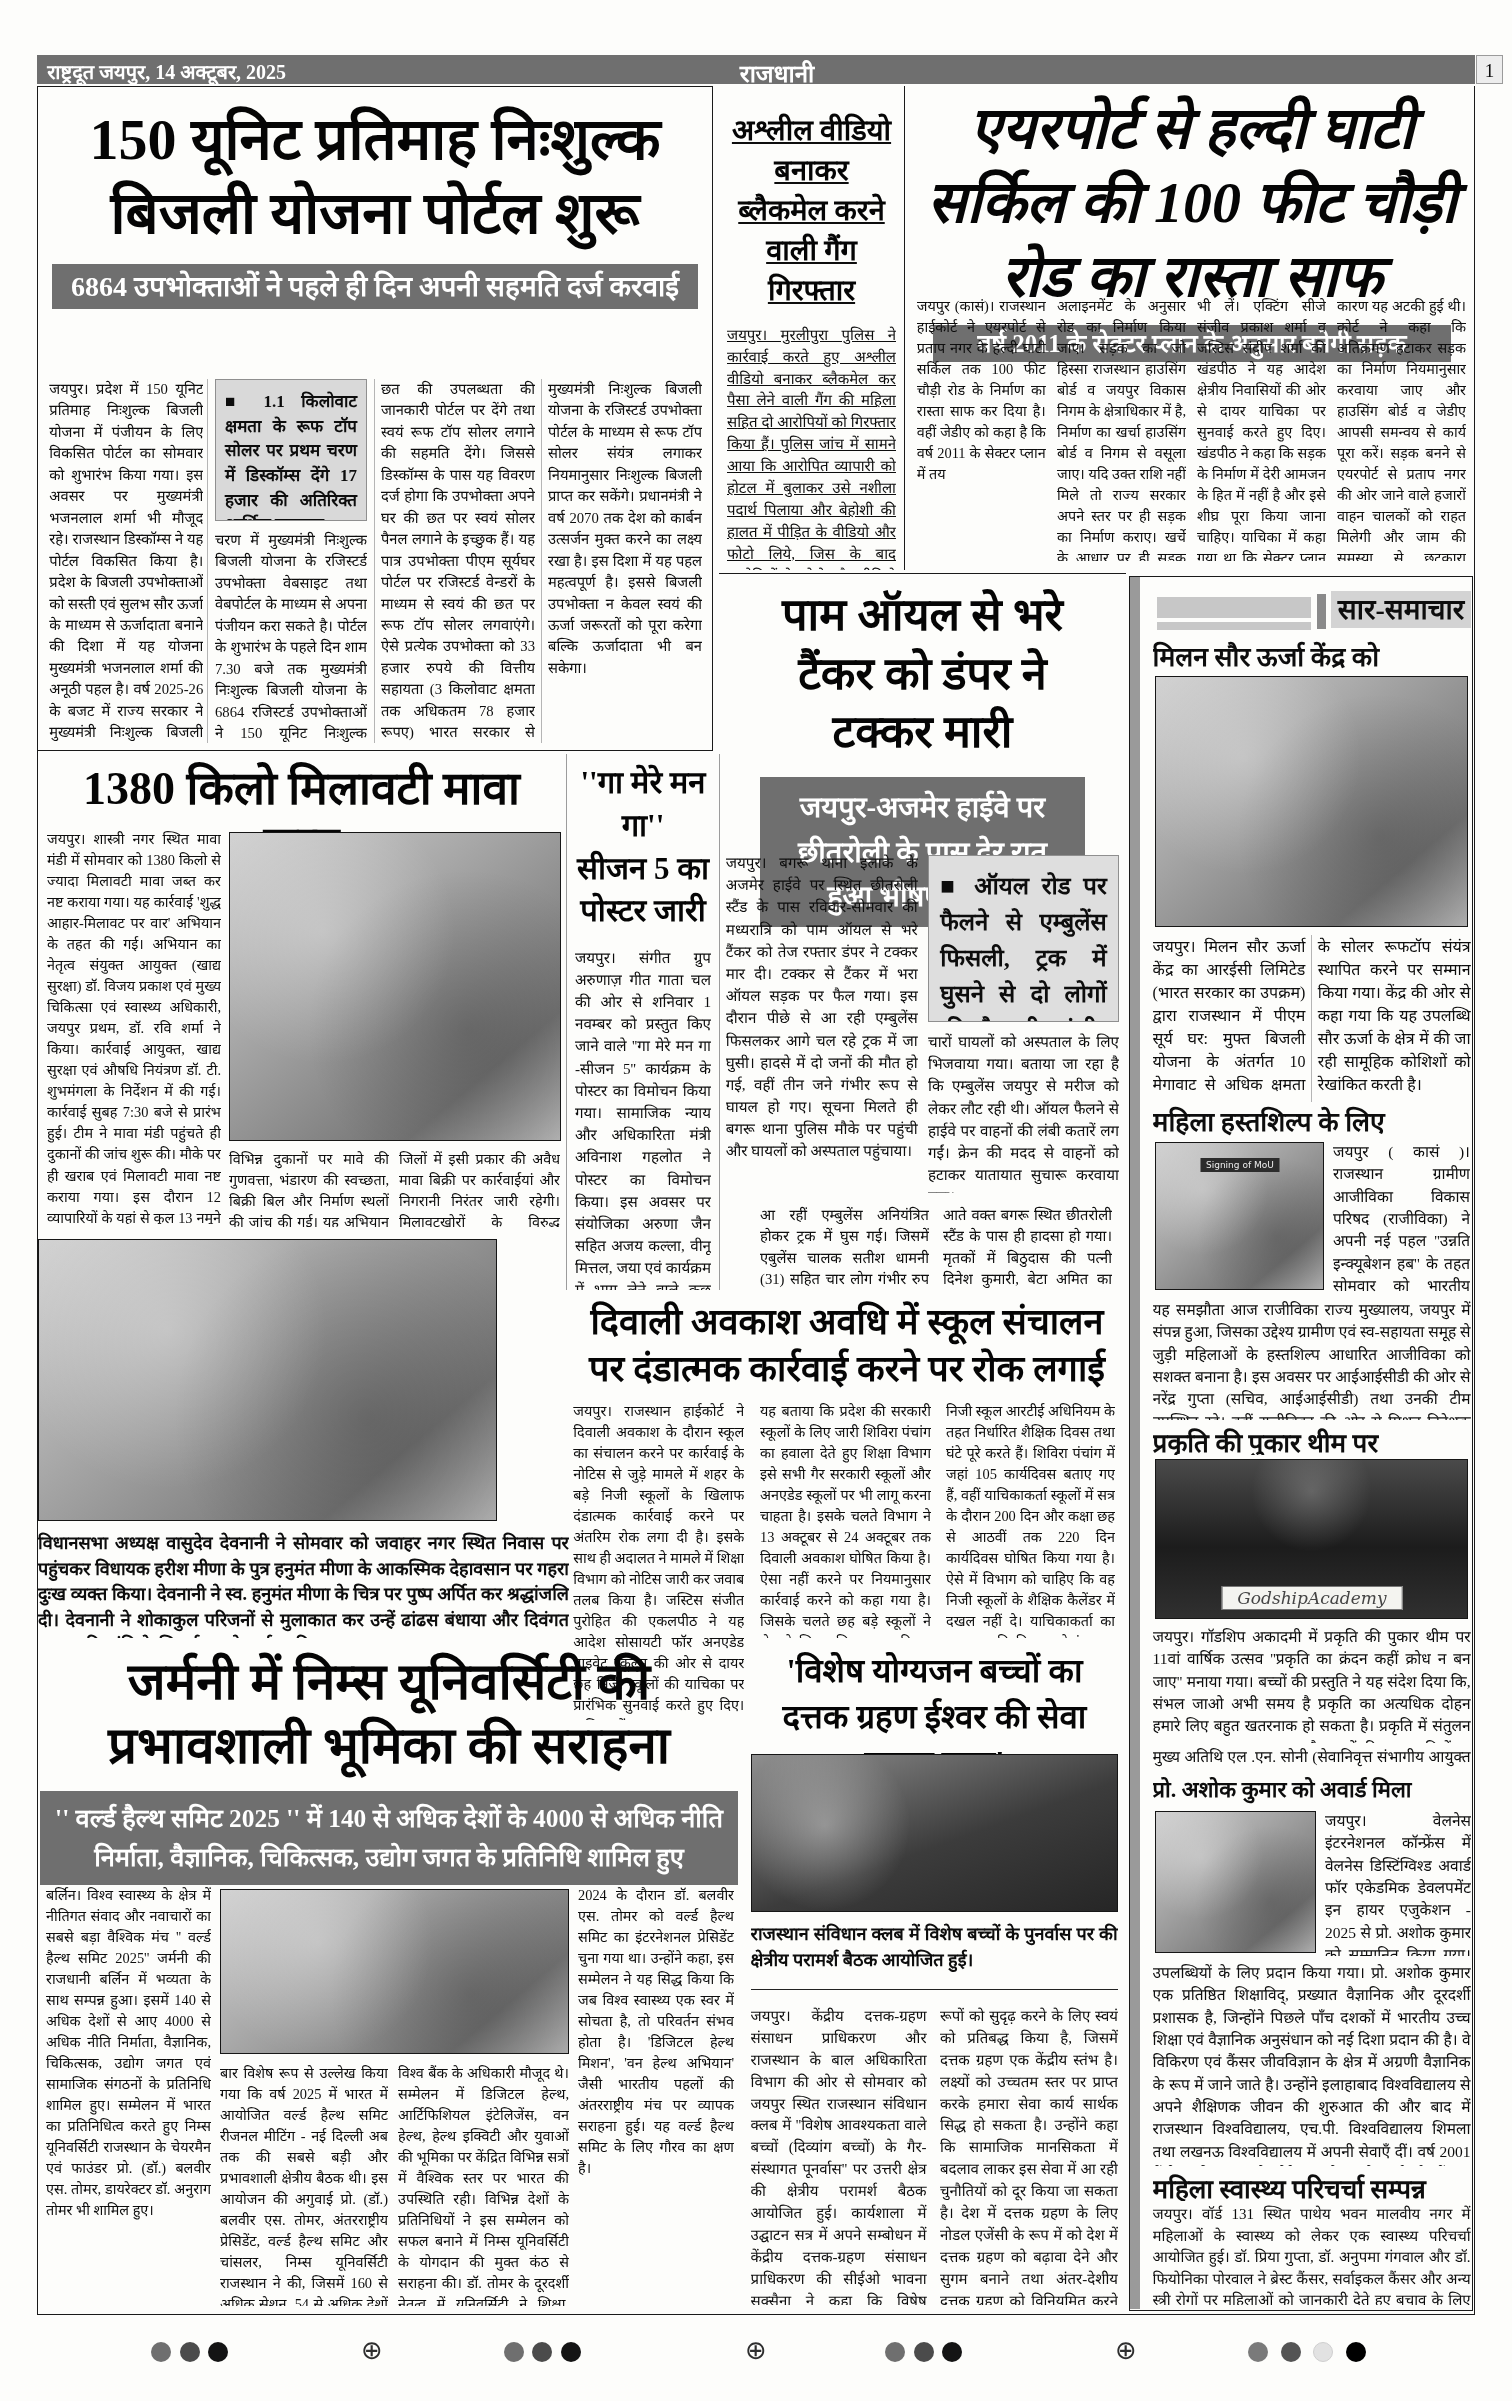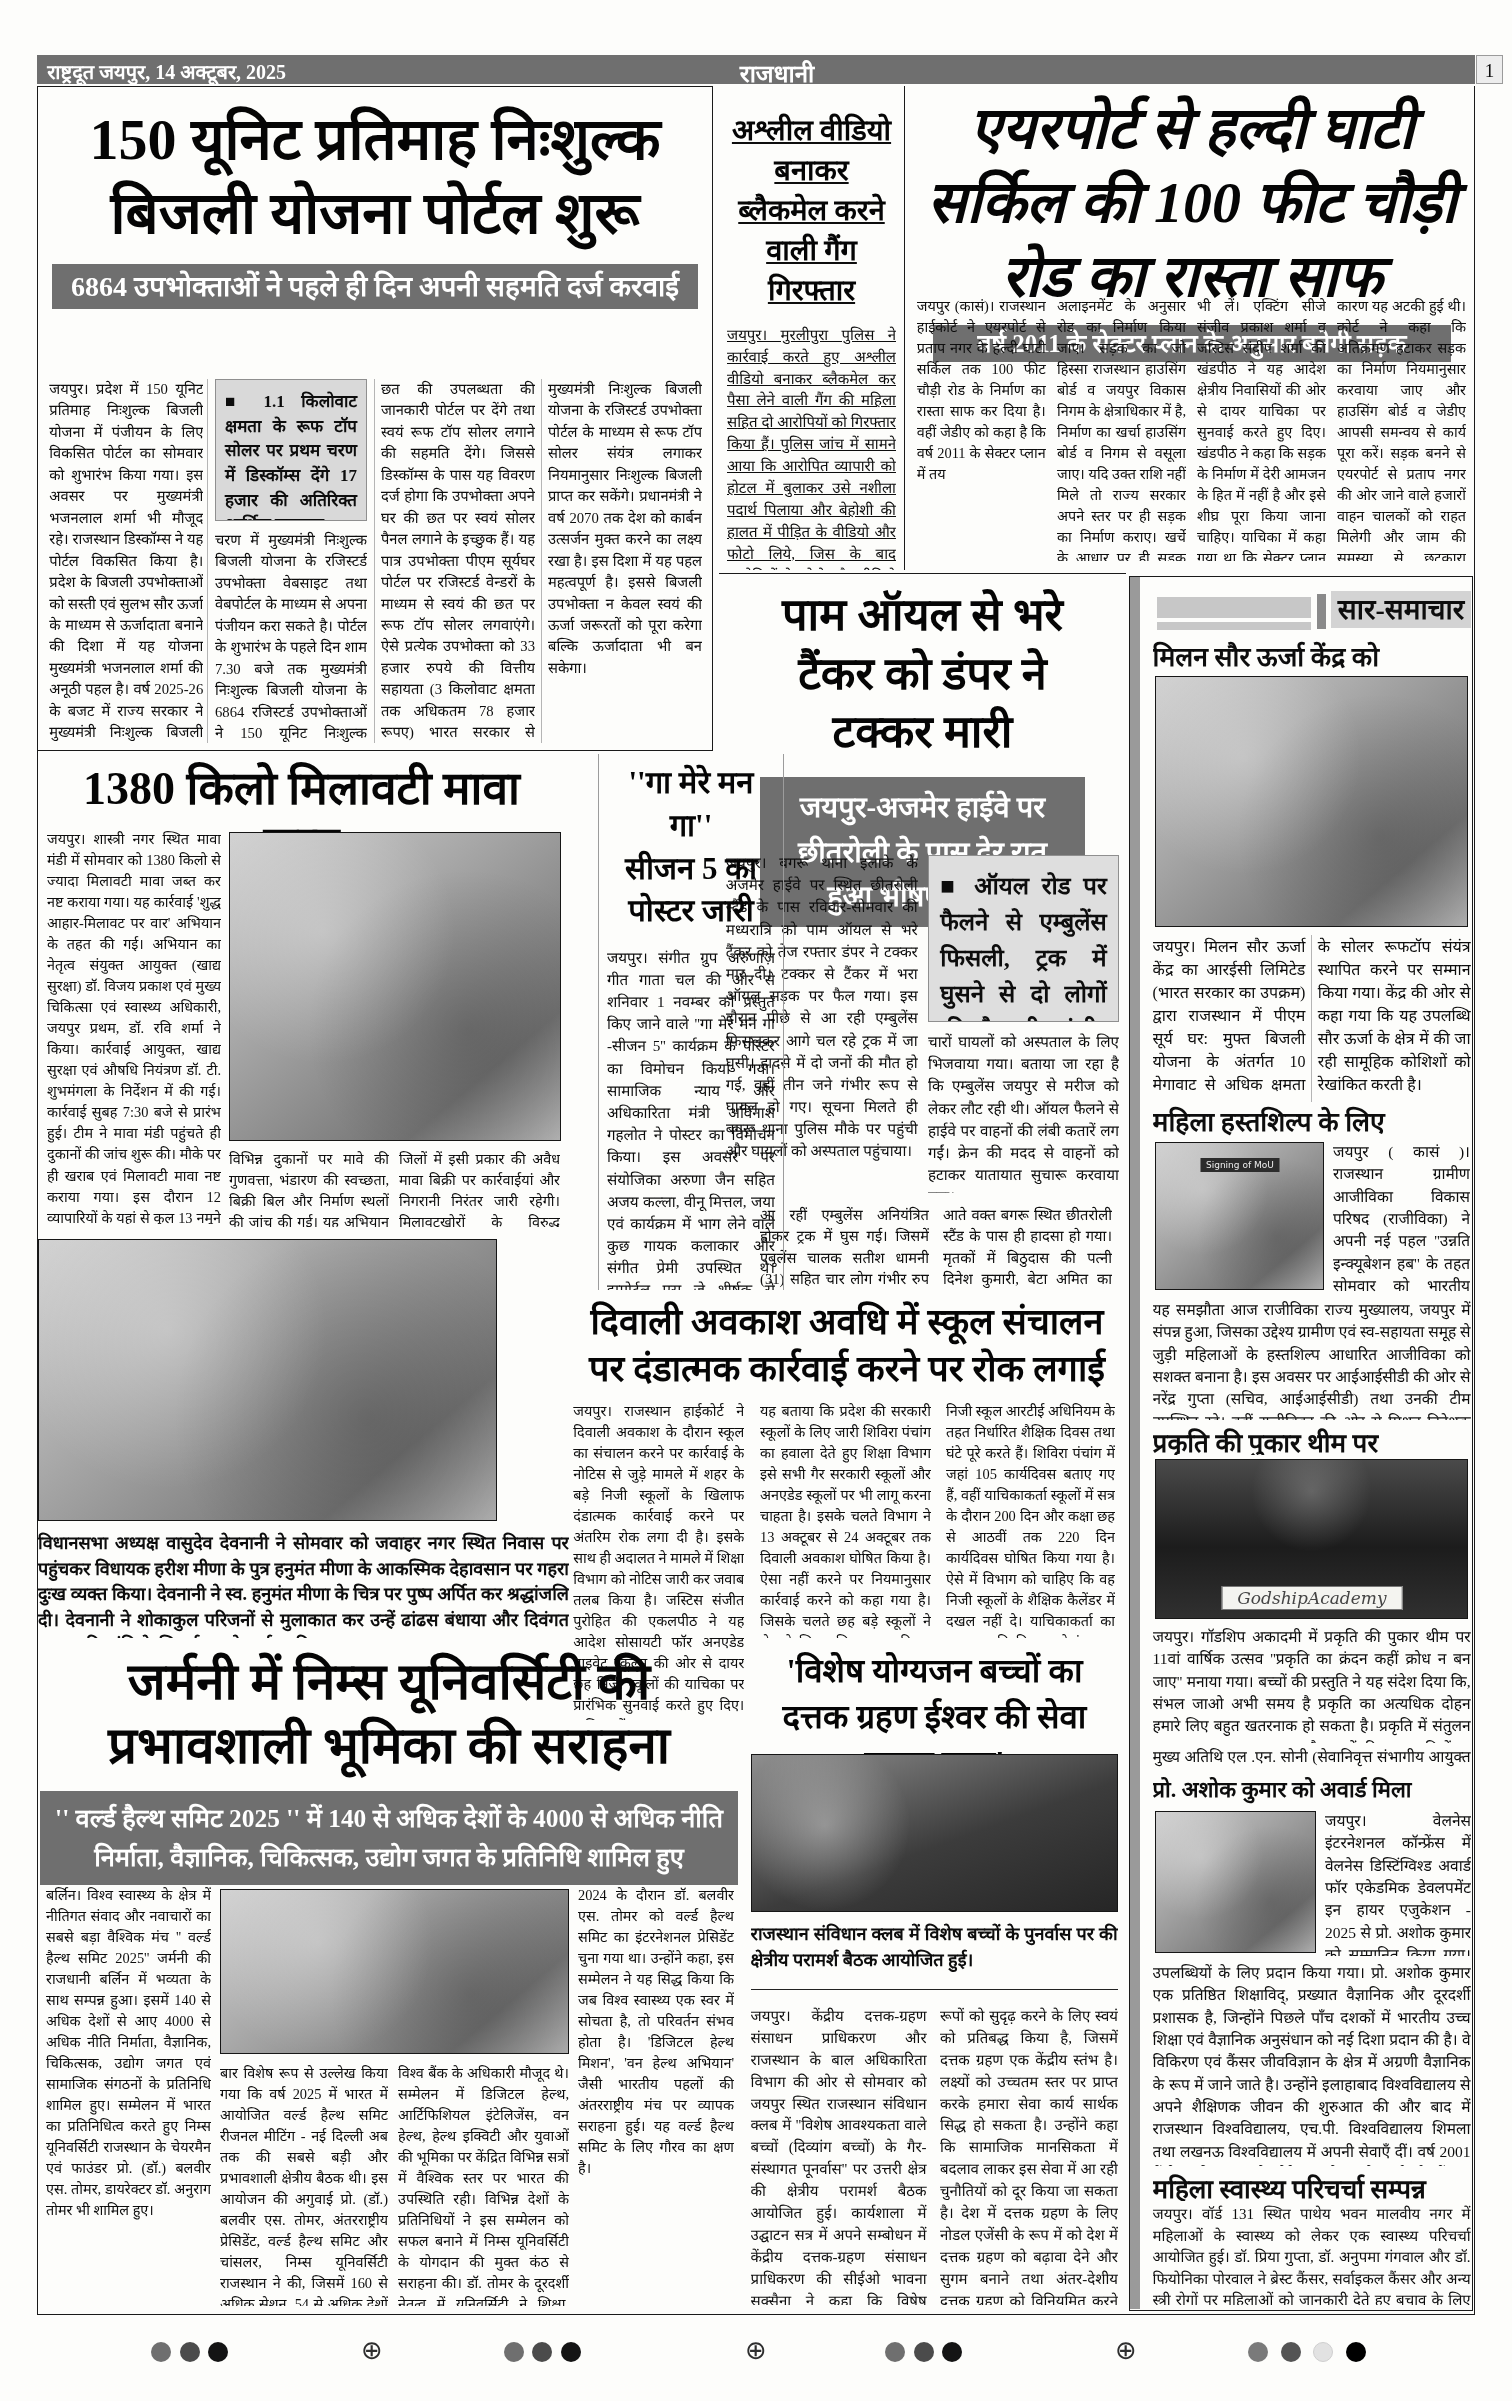--- a/index.html
+++ b/index.html
@@ -74,21 +74,21 @@
   <div class="abs clip" style="left:719px; top:573px; width:407px; height:718px; border-top:1.1px solid #1a1a1a;">
     <div class="hl" style="margin:12.4px 31px 0; font-size:45px; line-height:1.3;">पाम ऑयल से भरे टैंकर को डंपर ने टक्कर मारी</div>
     <div class="graybar" style="margin:14.7px 41px 0; padding:8px 13.6px; font-size:29px; line-height:1.55;">जयपुर-अजमेर हाईवे पर छीतरोली के पास देर रात हुआ भीषण हादसा</div>
     <div class="abs bodytxt" style="left:6.8px; top:278px; width:192px; height:342px; font-size:15.2px;">जयपुर। बगरू थाना इलाके के अजमेर हाईवे पर स्थित छीतरोली स्टैंड के पास रविवार-सोमवार की मध्यरात्रि को पाम ऑयल से भरे टैंकर को तेज रफ्तार डंपर ने टक्कर मार दी। टक्कर से टैंकर में भरा ऑयल सड़क पर फैल गया। इस दौरान पीछे से आ रही एम्बुलेंस फिसलकर आगे चल रहे ट्रक में जा घुसी। हादसे में दो जनों की मौत हो गई, वहीं तीन जने गंभीर रूप से घायल हो गए। सूचना मिलते ही बगरू थाना पुलिस मौके पर पहुंची और घायलों को अस्पताल पहुंचाया।</div>
     <div class="abs pullbox" style="left:209px; top:281px; width:191px; height:167px; padding:12.4px 11.3px; font-size:24px; line-height:1.5; background:#dedede; text-align:justify;">■  ऑयल रोड पर फैलने से एम्बुलेंस फिसली, ट्रक में घुसने से दो लोगों की मौत, तीन गंभीर रूप से घायल</div>
     <div class="abs bodytxt" style="left:209px; top:457px; width:191px; height:162px; font-size:15.2px;">चारों घायलों को अस्पताल के लिए भिजवाया गया। बताया जा रहा है कि एम्बुलेंस जयपुर से मरीज को लेकर लौट रही थी। ऑयल फैलने से हाईवे पर वाहनों की लंबी कतारें लग गईं। क्रेन की मदद से वाहनों को हटाकर यातायात सुचारू करवाया गया।</div>
     <div class="abs bodytxt" style="left:41px; top:631px; width:169px; height:85px; font-size:14.7px;">आ रहीं एम्बुलेंस अनियंत्रित होकर ट्रक में घुस गई। जिसमें एबुलेंस चालक सतीश धामनी (31) सहित चार लोग गंभीर रुप से घायल हो गए। पुलिस ने</div>
     <div class="abs bodytxt" style="left:224px; top:631px; width:169px; height:85px; font-size:14.7px;">आते वक्त बगरू स्थित छीतरोली स्टैंड के पास ही हादसा हो गया। मृतकों में बिठुदास की पत्नी दिनेश कुमारी, बेटा अमित का दोस्त विक्की शामिल हैं।</div>
   </div>
 
-  <div class="abs clip" style="left:566px; top:754px; width:186px; height:536px; border-left:0.6px solid #9c9c9c; border-right:0.6px solid #9c9c9c; padding:0 8px;margin-left:32px;">
+  <div class="abs clip" style="left:566px; top:754px; width:154px; height:536px; border-left:0.6px solid #9c9c9c; border-right:0.6px solid #9c9c9c; padding:0 8px;">
     <div class="hl" style="margin-top:8px; font-size:31px; line-height:1.38;">
       <span style="display:block;">''गा मेरे मन गा''</span>
       <span style="display:block;">सीजन 5 का</span>
       <span style="display:block;">पोस्टर जारी</span>
     </div>
     <div class="bodytxt" style="margin-top:13.6px; height:373px; font-size:15.2px;">जयपुर। संगीत ग्रुप अरुणाज़ गीत गाता चल की ओर से शनिवार 1 नवम्बर को प्रस्तुत किए जाने वाले ''गा मेरे मन गा -सीजन 5'' कार्यक्रम के पोस्टर का विमोचन किया गया। सामाजिक न्याय और अधिकारिता मंत्री अविनाश गहलोत ने पोस्टर का विमोचन किया। इस अवसर पर संयोजिका अरुणा जैन सहित अजय कल्ला, वीनू मित्तल, जया एवं कार्यक्रम में भाग लेने वाले कुछ गायक कलाकार और संगीत प्रेमी उपस्थित थे। इम्मोर्टल एस जे शीर्षक से होनेवाला गा मेरे मन गा -सीजन 5, मशहूर संगीतकार जोड़ी शंकर जयकिशन द्वारा संगीतबद्ध गीतों को समर्पित रहेगा। कार्यक्रम में उनके सुपर हिट संगीत से सजे एकल और युगल गीतों की महफ़िल सजाई जाएगी। श्रोता बॉलीवुड गीतों के स्वर्णकाल कहे जाने वाले दौर के सदाबहार गीतों का लुत्फ उठा सकते हैं। यह कार्यक्रम 1 नवंबर को शाम 5.30 जवाहर कला केन्द्र के रंगायन सभागार में होगा।</div>
   </div>
 
   <div class="abs clip" style="left:37px; top:754px; width:528px; height:480px; border-left:1.1px solid #1a1a1a;">
     <div class="hl" style="margin:6.8px 5.6px 0; font-size:46px; line-height:1.2; text-align:center;">1380 किलो मिलावटी मावा जब्त</div>

